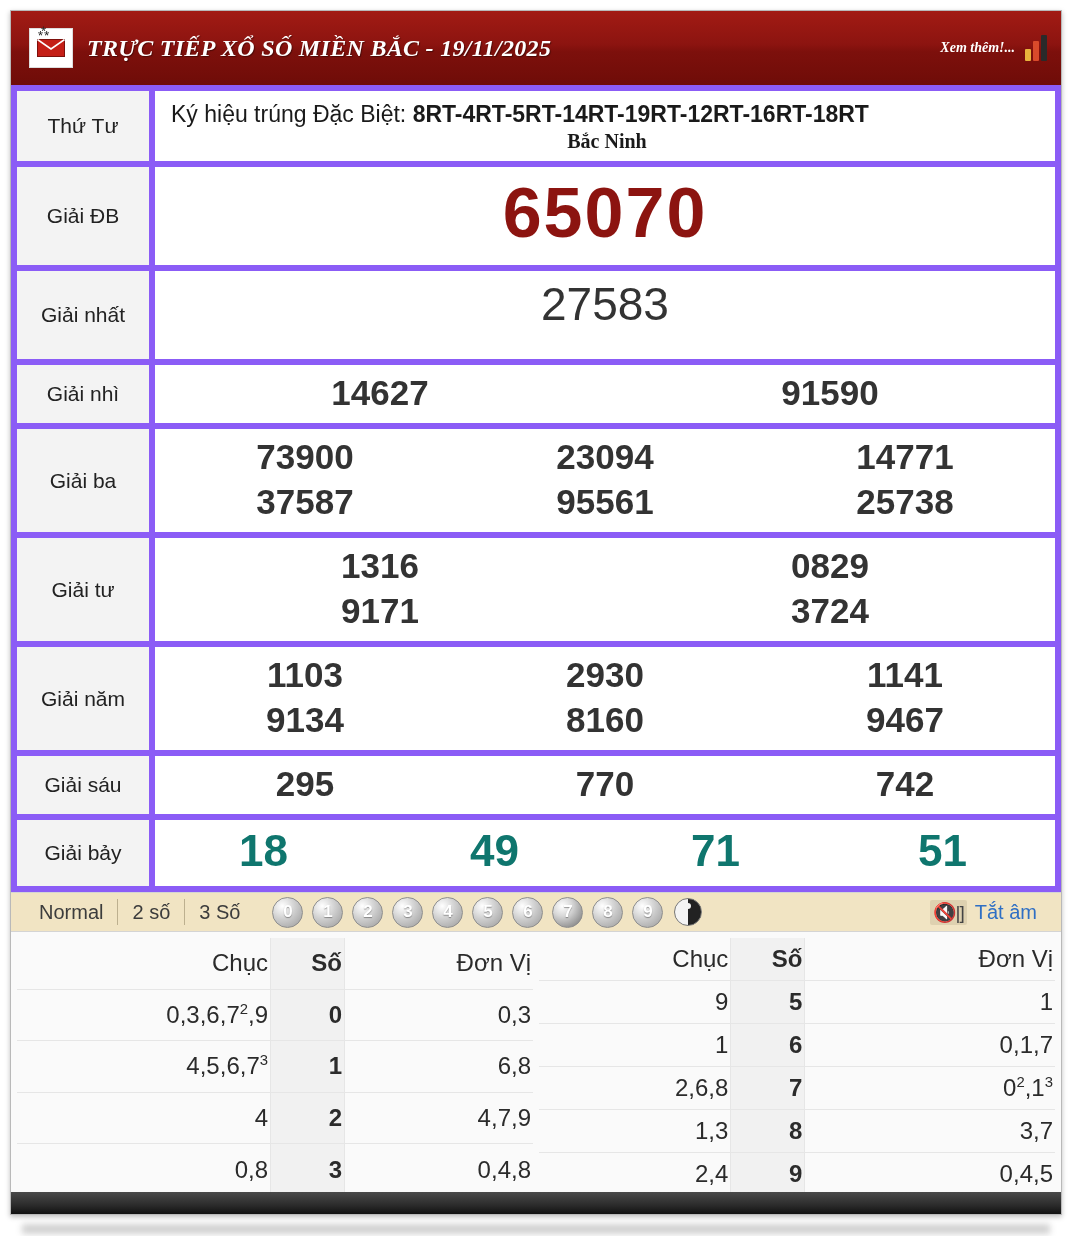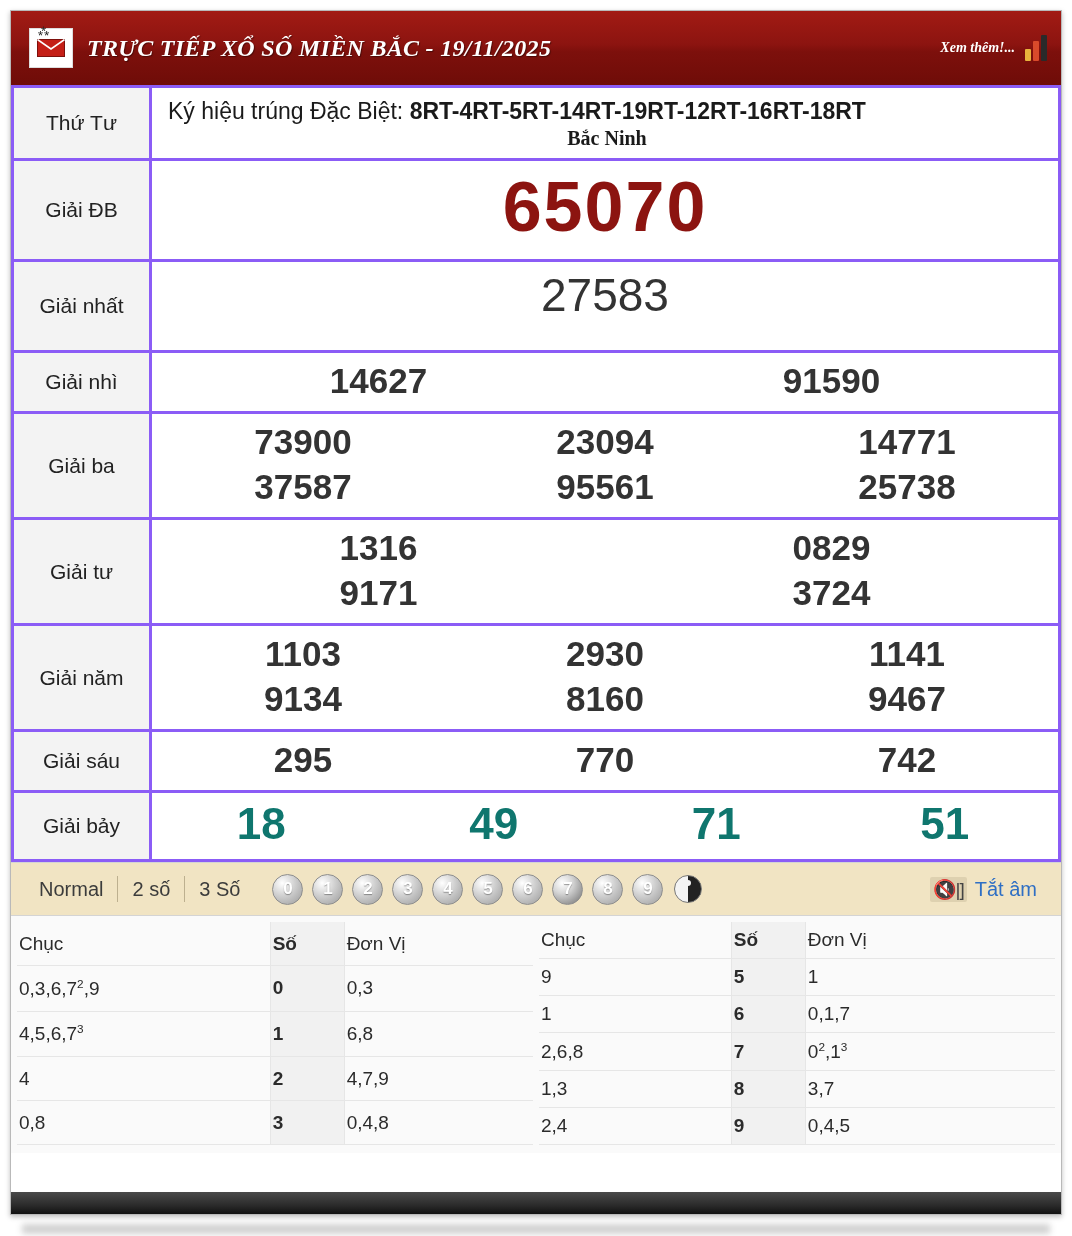--- a/index.html
+++ b/index.html
@@ -82,21 +82,21 @@
   .bars i:nth-child(2){ height: 20px; background:#d94a2b; }
   .bars i:nth-child(3){ height: 26px; background:#2a2a2a; }
 
   
   table.results {
     width: 100%;
     border-collapse: collapse;
     table-layout: fixed;
   }
   table.results td {
-    border: 3px solid #8b5cf6;
+    border: 6px solid #8b5cf6;
     vertical-align: middle;
   }
   .lbl {
     width: 138px;
     background: #f3f3f3;
     text-align: center;
     font-size: 21px;
     color: #222;
     font-weight: normal;
     padding: 6px 4px;
@@ -160,21 +160,21 @@
   }
   .g7 .grid4 span:nth-child(1){ transform: translateX(-4px); }
   .g7 .grid4 span:nth-child(2){ transform: translateX(2px); }
   .g7 .grid4 span:nth-child(3){ transform: translateX(-2px); }
 
   
   .ctrlbar {
     background: #f1e4c3;
     border-top: 1px solid #d4d4d4;
     border-bottom: 1px solid #d4d4d4;
-    height: 54px;
+    height: 40px;
     display: flex;
     align-items: center;
     padding: 0 10px 0 14px;
     gap: 0;
   }
   .ctrl-tab {
     font-size: 20px;
     color: #3c3c3c;
     padding: 0 14px;
     white-space: nowrap;
@@ -238,22 +238,22 @@
     padding: 6px 6px 8px;
     gap: 6px;
   }
   table.stats {
     flex: 1 1 0;
     border-collapse: collapse;
     table-layout: fixed;
   }
   table.stats th, table.stats td {
     border-bottom: 1px solid #e6e6e6;
-    text-align: left;
-    font-size: 19px;
+    text-align: right;
+    font-size: 24px;
     color: #2b2b2b;
     padding: 7px 2px;
     font-weight: normal;
   }
   table.stats th { font-weight: normal; }
   table.stats th.mid, table.stats td.mid {
     font-weight: bold;
     background: #f1f1f1;
     border-left: 1px solid #e6e6e6;
     border-right: 1px solid #e6e6e6;

